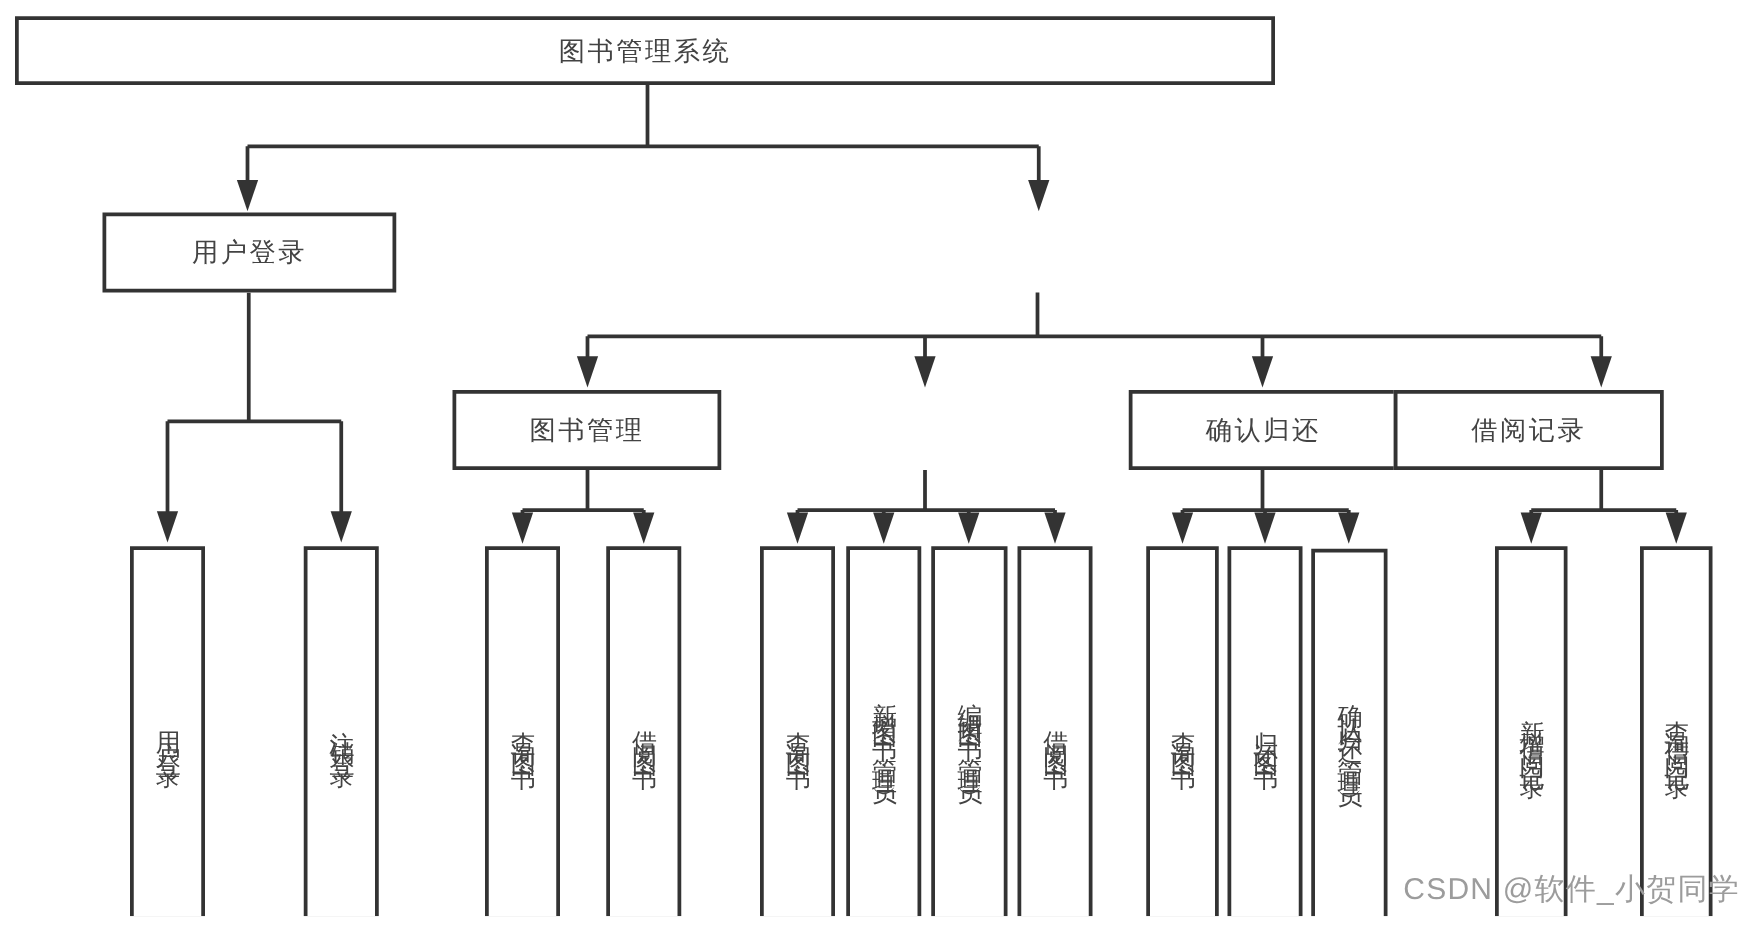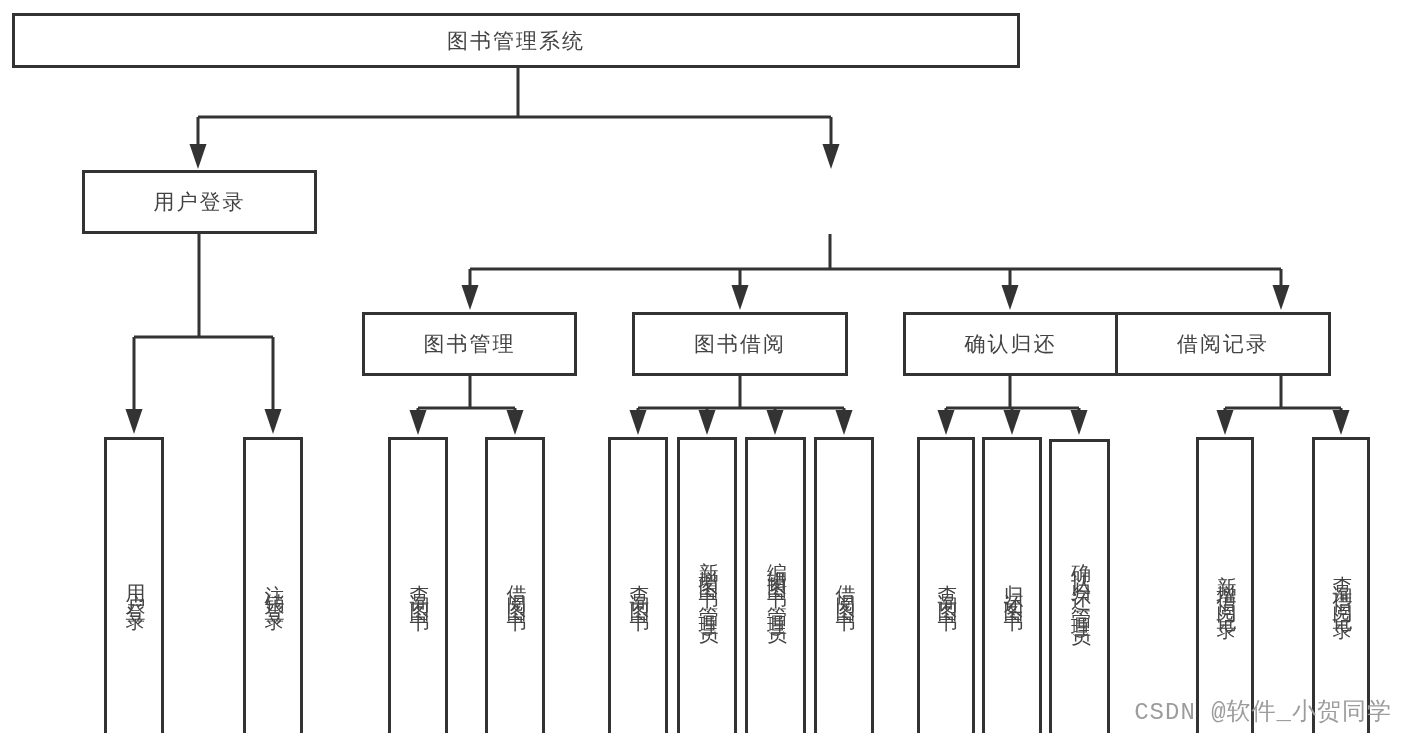--- a/index.html
+++ b/index.html
@@ -1,20 +1,20 @@
 <!DOCTYPE html>
 <html style="--line: #333333; --text: #434343; --watermark: #9c9c9c; --background: #ffffff;"><head>
 <meta charset="utf-8">
 <style>
   html,body{margin:0;padding:0;background:#fff;}
   .canvas{
     position:relative;
     width:1405px;height:733px;
     background:var(--background,#fff);
-    font-family:Liberation Mono, monospace;
+    font-family:Liberation Sans, sans-serif;
     overflow:hidden;
   }
   svg.connectors{position:absolute;left:0;top:0;width:1405px;height:747px;}
   .node{
     position:absolute;
     box-sizing:border-box;
     border:3px solid var(--line,#333);
     background:#fff;
     display:flex;align-items:center;justify-content:center;
     color:var(--text,#434343);
@@ -89,23 +89,20 @@
     <span class="lbl">图书管理系统</span>
   </div>
 
   <div class="node" style="left:82px;top:170px;width:235px;height:64px">
     <span class="lbl">用户登录</span>
   </div>
 
   <div class="node" style="left:362px;top:312px;width:215px;height:64px">
     <span class="lbl">图书管理</span>
   </div>
-  <div class="node" style="left:632px;top:312px;width:216px;height:64px">
-    <span class="lbl">图书借阅</span>
-  </div>
   <div class="node" style="left:903px;top:312px;width:215px;height:64px">
     <span class="lbl">确认归还</span>
   </div>
   <div class="node" style="left:1115px;top:312px;width:216px;height:64px">
     <span class="lbl">借阅记录</span>
   </div>
 
   <div class="node vert" style="left:104px;top:437px;width:60px;height:299px">
     <span class="lbl">用户登录</span>
   </div>

